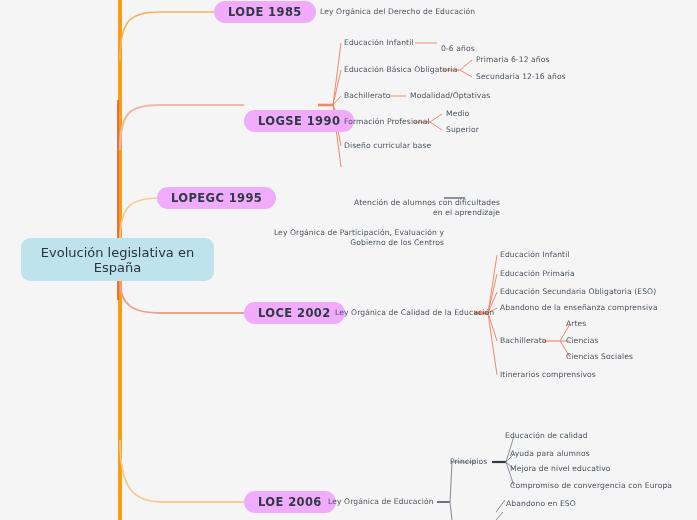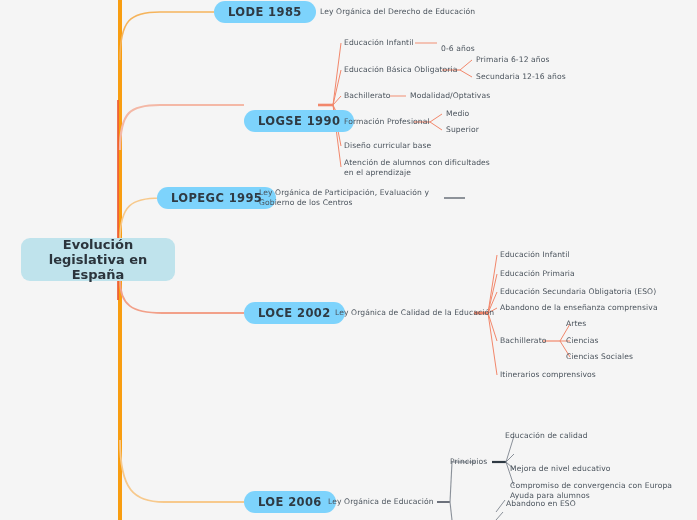--- a/index.html
+++ b/index.html
@@ -14,47 +14,47 @@
 
   .node{
     position:absolute;
     box-sizing:border-box;
     display:flex;align-items:center;justify-content:center;
     text-align:center;
     color:#333b44;
     white-space:nowrap;
   }
   .pill{
-    background:#7dd3fc;
+    background:#f0abfc;
     border-radius:14px;
     font-size:11.5px;
     font-weight:bold;
     letter-spacing:.4px;
     padding:0 14px;
     height:22px;
     color:#2f3a43;
   }
   .root{
     background:#bfe3ec;
     border-radius:9px;
-    width:154px;height:43px;
-    font-size:13px;font-weight:bold;
+    width:193px;height:43px;
+    font-size:13px;font-weight:normal;
     line-height:15px;
     white-space:normal;
     color:#2b343c;
     padding:0 8px;
   }
   .leaf{
     font-size:7.6px;
     color:#4a535c;
     letter-spacing:.1px;
     white-space:nowrap;
     line-height:10px;
   }
-  .leaf.wrap{white-space:normal;width:150px;text-align:left;}
+  .leaf.wrap{white-space:normal;width:150px;text-align:right;margin-top:40px;}
   .leaf.lft{justify-content:flex-start;text-align:left;}
 </style>
 </head>
 <body>
 
 <div id="canvas">
 
   <svg class="links" viewBox="0 0 697 520">
 
     <path d="M120,0 L120,520" stroke="#f89d10" stroke-width="4" fill="none"></path>
@@ -157,18 +157,18 @@
   <div class="node leaf lft" style="left:500px;top:336px;">Bachillerato</div>
   <div class="node leaf lft" style="left:566px;top:319px;">Artes</div>
   <div class="node leaf lft" style="left:566px;top:336px;">Ciencias</div>
   <div class="node leaf lft" style="left:566px;top:352px;">Ciencias Sociales</div>
   <div class="node leaf lft" style="left:500px;top:370px;">Itinerarios comprensivos</div>
 
   <div class="node pill" style="left:244px;top:491px;">LOE 2006</div>
   <div class="node leaf lft" style="left:328px;top:497px;">Ley Orgánica de Educación</div>
   <div class="node leaf lft" style="left:450px;top:457px;">Principios</div>
   <div class="node leaf lft" style="left:505px;top:431px;">Educación de calidad</div>
-  <div class="node leaf lft" style="left:510px;top:449px;margin-top:42px;">Ayuda para alumnos</div>
+  <div class="node leaf lft" style="left:510px;top:449px;">Ayuda para alumnos</div>
   <div class="node leaf lft" style="left:510px;top:464px;">Mejora de nivel educativo</div>
   <div class="node leaf lft" style="left:510px;top:481px;">Compromiso de convergencia con Europa</div>
   <div class="node leaf lft" style="left:506px;top:499px;">Abandono en ESO</div>
 
 </div>
 
 </body></html>

